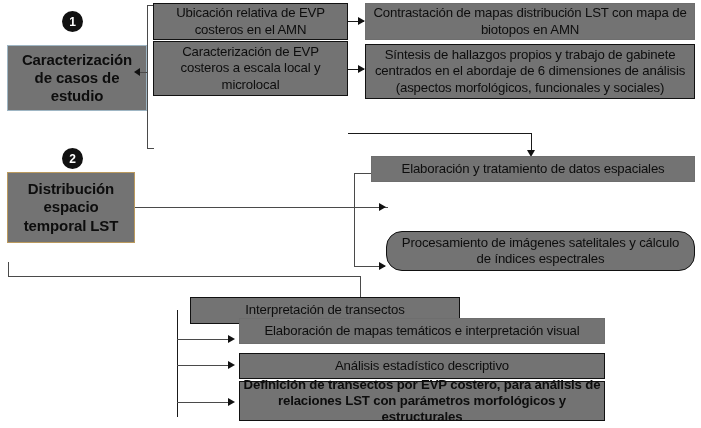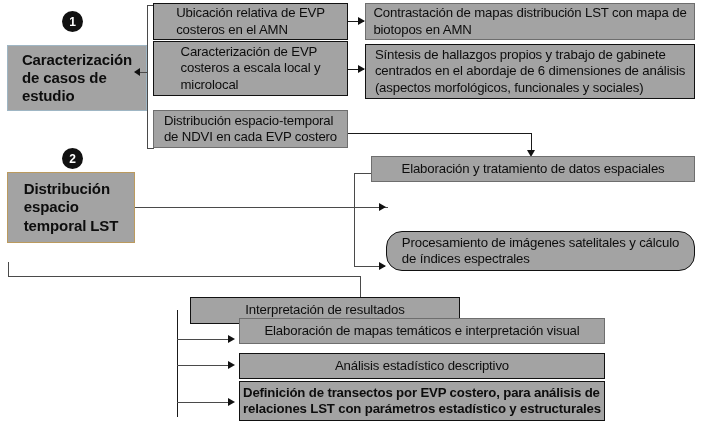--- a/index.html
+++ b/index.html
@@ -14,22 +14,23 @@
     background: #ffffff;
     font-family: "Liberation Sans", sans-serif;
     overflow: hidden;
   }
   .box {
     position: absolute;
     box-sizing: border-box;
     display: flex;
     align-items: center;
     justify-content: center;
+    text-align: center;
     color: #0d0d0d;
-    background: #a3a3a3;
+    background: #737373;
     line-height: 1.22;
     white-space: pre-line;
   }
   
   .stage-box {
     border: 1.5px solid #9fb6c4;
     font-weight: bold;
     font-size: 15px;
     letter-spacing: -0.1px;
   }
@@ -119,22 +120,20 @@
   <div class="hline" style="left:135px; top:72px; width:13px;"></div>
   <div class="arrow-left" style="left:134px; top:68px;"></div>
 
   <div class="box task-box" style="left:153px; top:3px; width:195px; height:37px;">Ubicación relativa de EVP
 costeros en el AMN</div>
 
   <div class="box task-box" style="left:153px; top:41px; width:195px; height:55px;">Caracterización de EVP
 costeros a escala local y
 microlocal</div>
 
-  <div class="box task-box thin" style="left:153px; top:110px; width:195px; height:38px;">Distribución espacio-temporal
-de NDVI en cada EVP costero</div>
 
   <div class="hline dark" style="left:348px; top:21px; width:16px;"></div>
   <div class="arrow-right" style="left:358px; top:17px;"></div>
 
   <div class="hline dark" style="left:348px; top:69px; width:16px;"></div>
   <div class="arrow-right" style="left:358px; top:65px;"></div>
 
   <div class="box task-box thin" style="left:365px; top:3px; width:330px; height:37px;">Contrastación de mapas distribución LST con mapa de
 biotopos en AMN</div>
 
@@ -163,30 +162,30 @@
   <div class="box task-box thin" style="left:371px; top:156px; width:324px; height:26px;">Elaboración y tratamiento de datos espaciales</div>
 
 
   <div class="box task-box" style="left:386px; top:231px; width:309px; height:40px;border-radius:16px;">Procesamiento de imágenes satelitales y cálculo
 de índices espectrales</div>
 
   <div class="vline" style="left:8px; top:262px; height:14px;"></div>
   <div class="hline" style="left:8px; top:276px; width:352px;"></div>
   <div class="vline" style="left:360px; top:276px; height:22px;"></div>
 
-  <div class="box task-box" style="left:190px; top:297px; width:270px; height:27px;">Interpretación de resultados</div>
+  <div class="box task-box" style="left:190px; top:297px; width:270px; height:27px;">Interpretación de transectos</div>
 
   <div class="vline dark" style="left:177px; top:310px; height:107px;"></div>
   <div class="hline" style="left:177px; top:339px; width:55px;"></div>
   <div class="arrow-right" style="left:228px; top:335px;"></div>
   <div class="hline" style="left:177px; top:365px; width:55px;"></div>
   <div class="arrow-right" style="left:228px; top:361px;"></div>
   <div class="hline" style="left:177px; top:402px; width:55px;"></div>
   <div class="arrow-right" style="left:228px; top:398px;"></div>
 
   <div class="box task-box thin" style="left:239px; top:318px; width:366px; height:26px;">Elaboración de mapas temáticos e interpretación visual</div>
 
   <div class="box task-box" style="left:239px; top:353px; width:366px; height:26px;">Análisis estadístico descriptivo</div>
 
   <div class="box task-box bold-text" style="left:239px; top:381px; width:366px; height:40px;">Definición de transectos por EVP costero, para análisis de
-relaciones LST con parámetros estadístico y estructurales</div>
+relaciones LST con parámetros morfológicos y estructurales</div>
 
 </div>
 
 </body></html>

